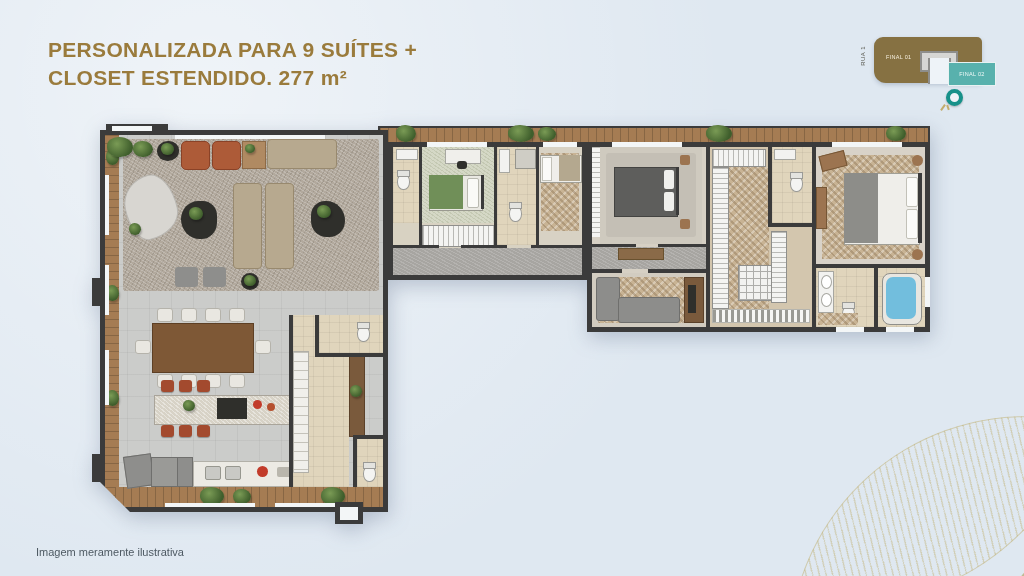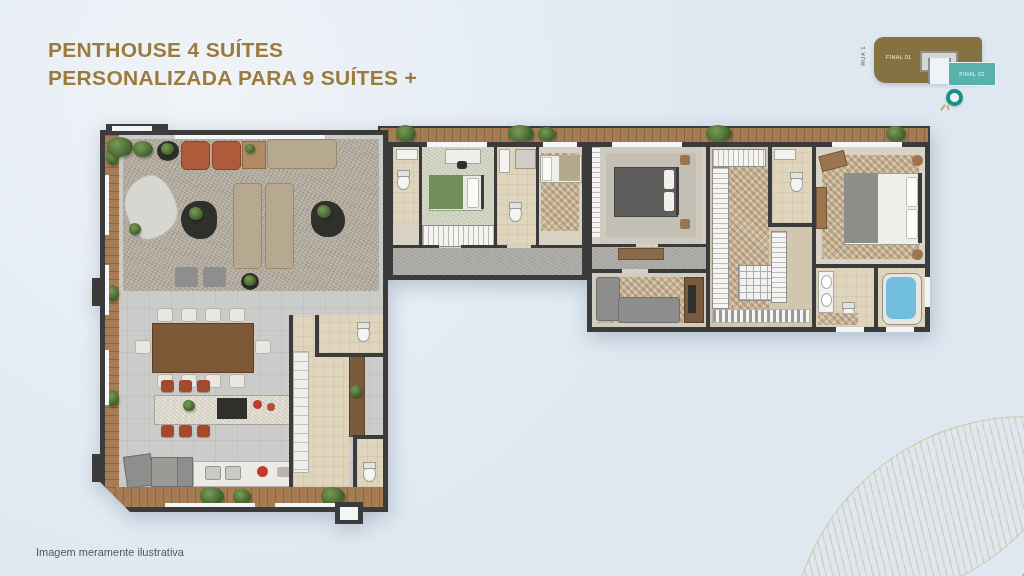--- a/index.html
+++ b/index.html
@@ -59,22 +59,22 @@
   .wc:before{content:"";position:absolute;left:-1px;top:-4px;width:11px;height:5px;background:#e3e3df;border:1px solid #9a9a96;}
   .dark{background:#2f2f2b;}
   .band{background:#f6f6f4;background-image:repeating-linear-gradient(90deg,#9a9a94 0 3px, rgba(0,0,0,0) 3px 6px);}
 </style>
 </head>
 <body>
 
 <div class="stage">
 
   <div class="abs title">
-    <div>PENTHOUSE 4 SUÍTES</div>
     <div>PERSONALIZADA PARA 9 SUÍTES +</div>
+    <div>CLOSET ESTENDIDO. 277 m²</div>
   </div>
 
   <div class="abs keyplan">
     <div class="abs kp-rua">RUA 1</div>
     <div class="abs kp-build"></div>
     <div class="abs kp-f1">FINAL 01</div>
     <div class="abs kp-core"></div>
     <div class="abs kp-slot"></div>
     <div class="abs kp-f2box">
       <span>FINAL 02</span>

